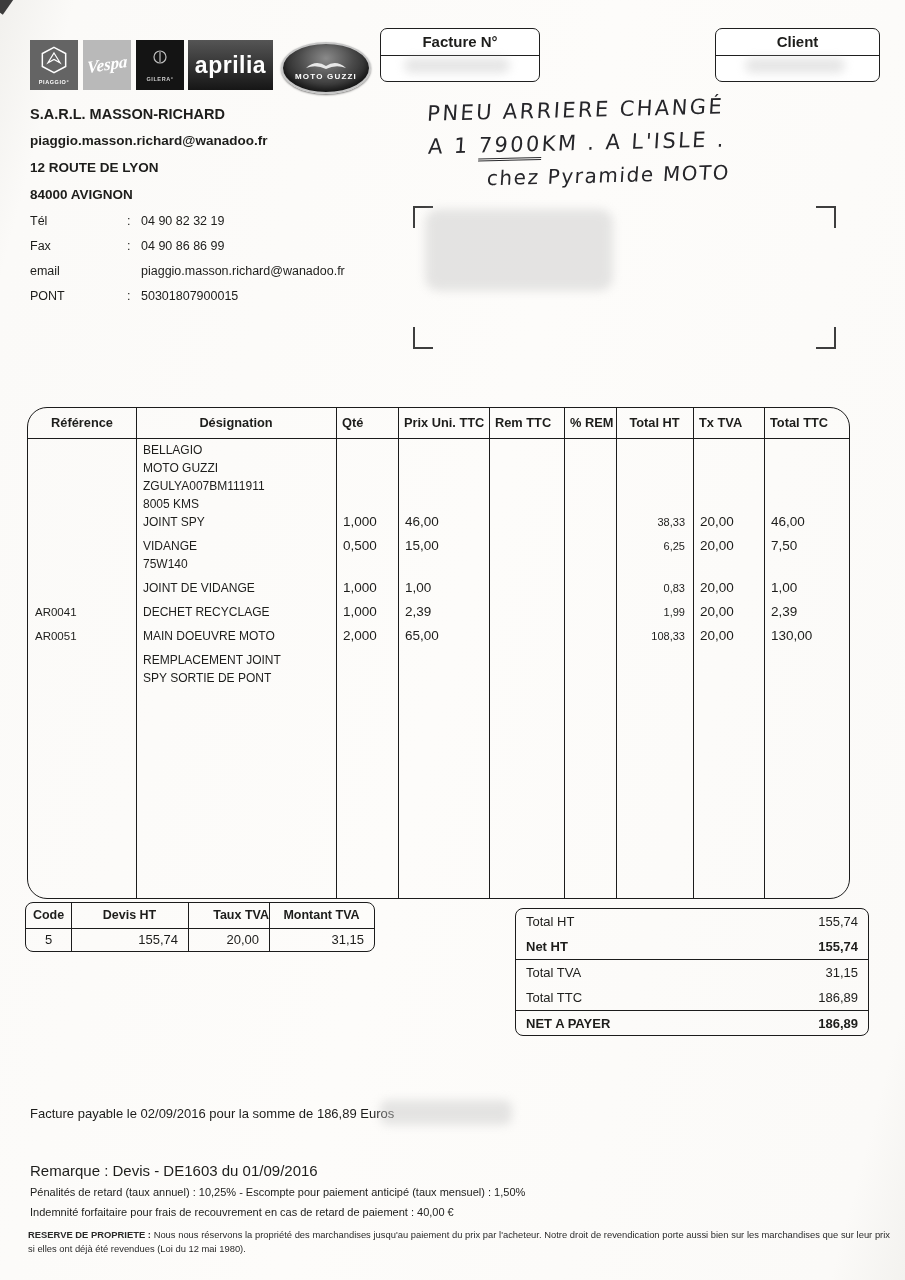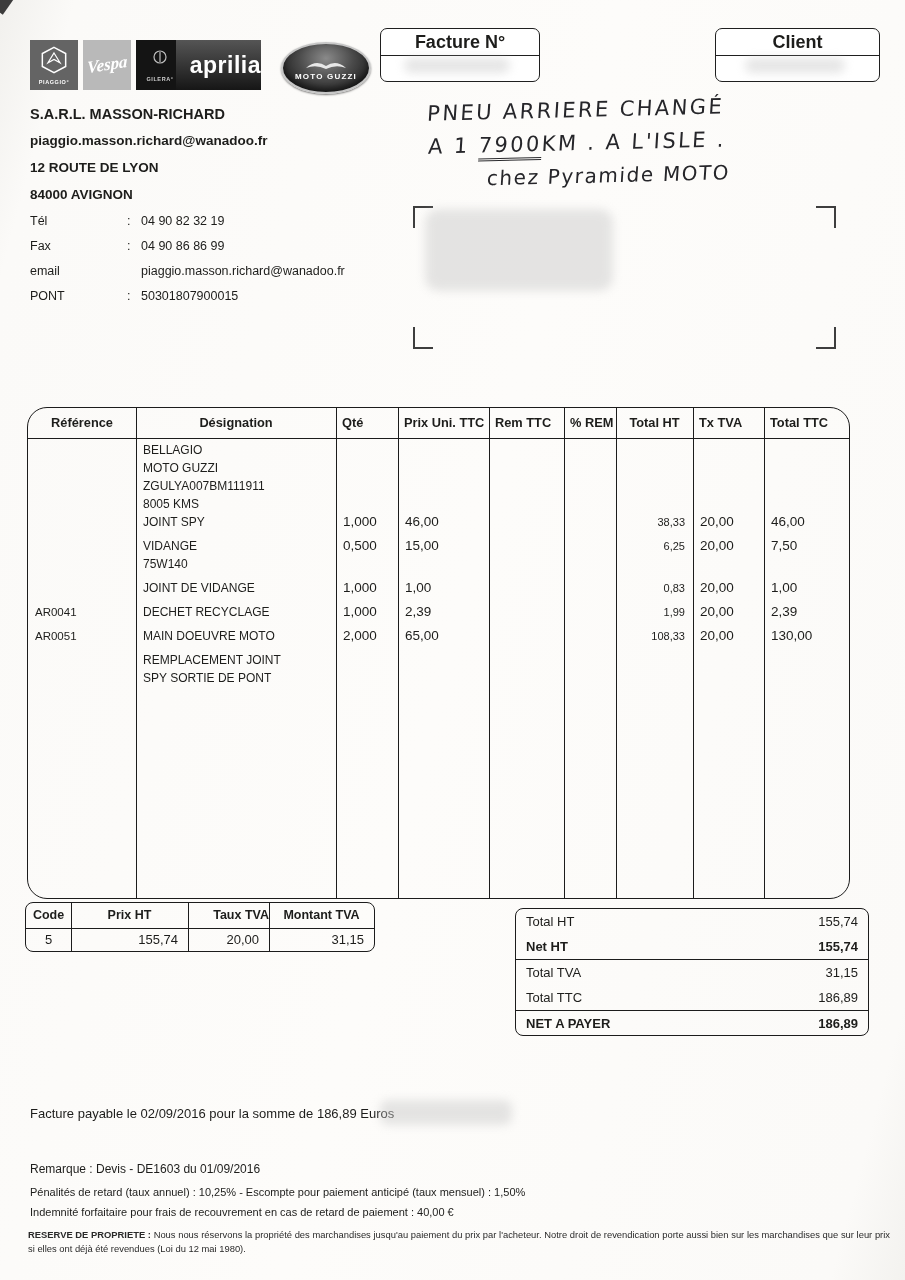--- a/index.html
+++ b/index.html
@@ -9,33 +9,33 @@
 
   
   .scan-mark{position:absolute;left:-6px;top:-8px;width:16px;height:20px;background:#3c3c3c;transform:rotate(35deg);}
 
   
   .logo{position:absolute;top:40px;height:50px;display:flex;flex-direction:column;align-items:center;justify-content:center;}
   .logo-label{color:#fff;font-weight:bold;}
   .piaggio{left:30px;width:48px;background:#646464;}
   .vespa{left:83px;width:48px;background:#b9b9b9;}
   .gilera{left:136px;width:48px;background:#141414;}
-  .aprilia{left:176px;width:85px;background:linear-gradient(180deg,#555 0%,#161616 100%);align-items:flex-end;}
+  .aprilia{left:188px;width:85px;background:linear-gradient(180deg,#555 0%,#161616 100%);}
   .aprilia .logo-label{font-size:23px;letter-spacing:0.5px;text-transform:lowercase;}
   .tinylabel{font-size:5.5px;letter-spacing:0.6px;margin-top:1px;}
   .vespa-script{font-family:"Liberation Serif",serif;font-style:italic;font-weight:bold;font-size:17px;color:#fff;transform:rotate(-9deg) skewX(-8deg);}
   .motoguzzi{left:281px;top:42px;width:86px;height:48px;border-radius:50%;
      background:radial-gradient(ellipse at 50% 30%,#8a8a8a 0%,#4a4a4a 45%,#1e1e1e 85%);
      border:2px solid #c6c6c6;box-shadow:0 1px 2px rgba(0,0,0,.5), inset 0 -4px 6px rgba(0,0,0,.5);
      display:flex;flex-direction:column;align-items:center;justify-content:center;position:absolute;}
   .motoguzzi .logo-label{font-size:8px;letter-spacing:1.2px;margin-top:-2px;}
 
   
   .hdr-box{position:absolute;top:28px;height:52px;border:1.6px solid #1f1f1f;border-radius:7px;background:#fff;}
-  .hdr-box .hb-label{display:block;height:26px;line-height:26px;text-align:center;font-weight:bold;font-size:18px;border-bottom:1.4px solid #1f1f1f;}
+  .hdr-box .hb-label{display:block;height:26px;line-height:26px;text-align:center;font-weight:bold;font-size:15px;border-bottom:1.4px solid #1f1f1f;}
   .hdr-box .hb-value{display:block;height:24px;line-height:24px;text-align:center;font-weight:bold;font-size:13.5px;}
 
   
   .redact{position:absolute;background:#c7c7c7;opacity:.45;filter:blur(5px);border-radius:8px;}
 
   
   .co-line{position:absolute;left:30px;font-weight:bold;white-space:nowrap;}
   .contact-row{position:absolute;left:30px;font-size:12.5px;white-space:nowrap;}
   .c-label{display:inline-block;width:97px;}
   .c-sep{display:inline-block;width:14px;}
@@ -249,21 +249,21 @@
         </div>
         <div class="item-line">
           <span class="cell cell-des" style="left: 115px;">SPY SORTIE DE PONT</span>
         </div>
       </div>
   </div>
 
   <div class="vat-table">
     <div class="vat-head" id="vat-head">
         <span class="vat-th" style="left: 0px; width: 45px;">Code</span>
-        <span class="vat-th" style="left: 45px; width: 117px;">Prix HT</span>
+        <span class="vat-th" style="left: 45px; width: 117px;">Devis HT</span>
         <span class="vat-th" style="left: 162px; width: 81px; text-align: right;">Taux TVA</span>
         <span class="vat-th" style="left: 243px; width: 105px;">Montant TVA</span>
       </div>
     <div id="vat-collines">
         <div class="vat-col" style="left: 45px;"></div>
         <div class="vat-col" style="left: 162px;"></div>
         <div class="vat-col" style="left: 243px;"></div>
       </div>
     <div id="vat-values">
         <span class="vat-val" style="left: 0px; width: 45px; text-align: center;">5</span>
@@ -291,18 +291,18 @@
         <span class="t-value">186,89</span>
       </div>
       <div class="t-row bold">
         <span class="t-label">NET A PAYER</span>
         <span class="t-value">186,89</span>
       </div>
     </div>
 
   <div class="foot" style="top:1106px;font-size:13px;">Facture payable le 02/09/2016 pour la somme de 186,89 Euros</div>
   <div class="redact" style="left:380px;top:1100px;width:132px;height:25px;"></div>
-  <div class="foot" style="top:1162px;font-size:12px;">Remarque : Devis - DE1603 du 01/09/2016</div>
+  <div class="foot" style="top:1162px;font-size:15px;">Remarque : Devis - DE1603 du 01/09/2016</div>
   <div class="foot" style="top:1186px;font-size:11px;">Pénalités de retard (taux annuel) : 10,25% - Escompte pour paiement anticipé (taux mensuel) : 1,50%</div>
   <div class="foot" style="top:1206px;font-size:11px;">Indemnité forfaitaire pour frais de recouvrement en cas de retard de paiement : 40,00 €</div>
   <div class="reserve"><b>RESERVE DE PROPRIETE :</b><span> Nous nous réservons la propriété des marchandises jusqu'au paiement du prix par l'acheteur. Notre droit de revendication porte aussi bien sur les marchandises que sur leur prix si elles ont déjà été revendues (Loi du 12 mai 1980).</span></div>
 
 </div>
 
 </body></html>

